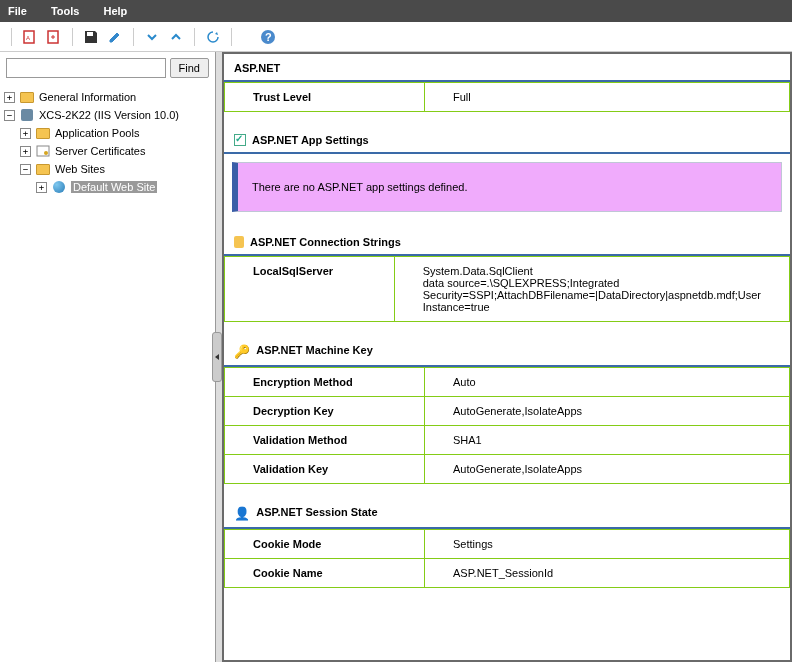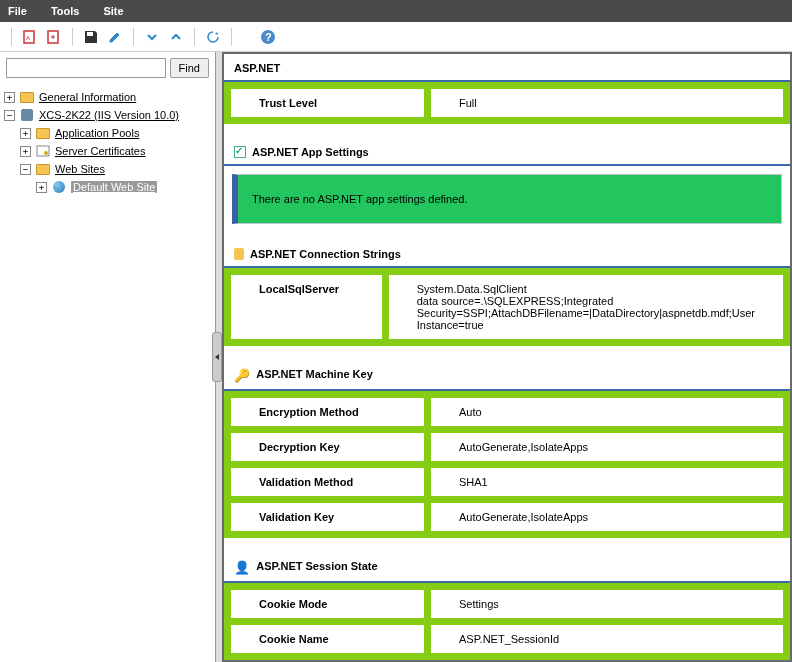--- a/index.html
+++ b/index.html
@@ -19,52 +19,52 @@
 .searchrow input { flex: 1; border: 1px solid #999; padding: 2px 4px; font-size: 11px; height: 20px; }
 .findbtn { border: 1px solid #999; background: #eee; padding: 2px 8px; font-size: 11px; cursor: pointer; height: 20px; border-radius: 2px; }
 
 .tree { flex: 1; padding: 4px 4px; overflow: auto; }
 .tnode { display: flex; align-items: center; padding: 2px 0; white-space: nowrap; }
 .expander { width: 11px; height: 11px; border: 1px solid #888; display: inline-flex; align-items: center; justify-content: center; font-size: 9px; line-height: 1; margin-right: 4px; cursor: pointer; font-family: monospace; }
 .ticon { width: 16px; height: 14px; display: inline-flex; align-items: center; justify-content: center; margin-right: 4px; }
 .folder { width: 14px; height: 11px; background: #f5c451; border: 1px solid #c89830; border-radius: 1px; }
 .server { width: 12px; height: 12px; background: #6a8aa3; border-radius: 2px; }
 .globe { width: 12px; height: 12px; background: radial-gradient(circle at 30% 30%, #7fc8ef, #2a7db8); border-radius: 50%; }
-.tlabel { cursor: default; text-decoration: underline; }
+.tlabel { cursor: default; }
 .selected { background: #999; color: #fff; padding: 0 2px; text-align: center; }
 
 .splitter { width: 6px; background: #ddd; cursor: ew-resize; position: relative; }
 
 .splithandle { position: absolute; left: -4px; top: 50%; width: 10px; height: 50px; background: #ccc; border: 1px solid #999; border-radius: 3px; transform: translateY(-50%); display: flex; flex-direction: column; align-items: center; justify-content: center; gap: 2px; }
 .splithandle::before { content: ''; width: 0; height: 0; border-top: 3px solid transparent; border-bottom: 3px solid transparent; border-right: 4px solid #333; }
 
 .rightpane { flex: 1; background: #6a6a6a; padding: 2px; position: relative; }
 .content { background: #fff; height: 100%; overflow-y: scroll; padding: 0; }
 
 .sechead { font-weight: bold; padding: 8px 10px 6px 10px; border-bottom: 2px solid #3a6aa8; display: flex; gap: 6px; }
 
 .proptable { width: 100%; border-collapse: collapse; }
-.proptable td { border: 7px solid #84cc16; padding: 8px 28px; vertical-align: top; }
+.proptable td { border: 1px solid #84cc16; padding: 8px 28px; vertical-align: top; }
 .proptable td:first-child { width: 200px; font-weight: bold; }
 
-.notice { margin: 8px; border: 1px solid #c0c6d6; border-left: 6px solid #3a5ea8; background: #22c55e; padding: 18px 14px; }
+.notice { margin: 8px; border: 1px solid #c0c6d6; border-left: 6px solid #3a5ea8; background: #f0abfc; padding: 18px 14px; }
 
 .icon-checkbox { width: 12px; height: 12px; border: 1px solid #4a8; background: #fff; position: relative; }
 .icon-checkbox::after { content: '✓'; color: #2a8; font-size: 10px; position: absolute; top: -2px; left: 0; }
 .icon-db { width: 10px; height: 12px; background: #f5c451; border-radius: 2px; }
 .icon-key { color: #d5a520; font-size: 13px; }
 .icon-user { font-size: 13px; }
 </style>
 </head>
 <body>
 
 <div class="menubar">
   <span class="menubar-item">File</span>
   <span class="menubar-item">Tools</span>
-  <span class="menubar-item">Site</span>
+  <span class="menubar-item">Help</span>
 </div>
 
 <div class="toolbar">
   <span class="tsep"></span>
   <span class="tbicon">
       <svg width="16" height="16">
         <rect x="2" y="2" width="10" height="12" fill="none" stroke="#c33" stroke-width="1.5"></rect>
         <text x="4" y="11" font-size="6" fill="#c33">A</text>
       </svg>
     </span>

